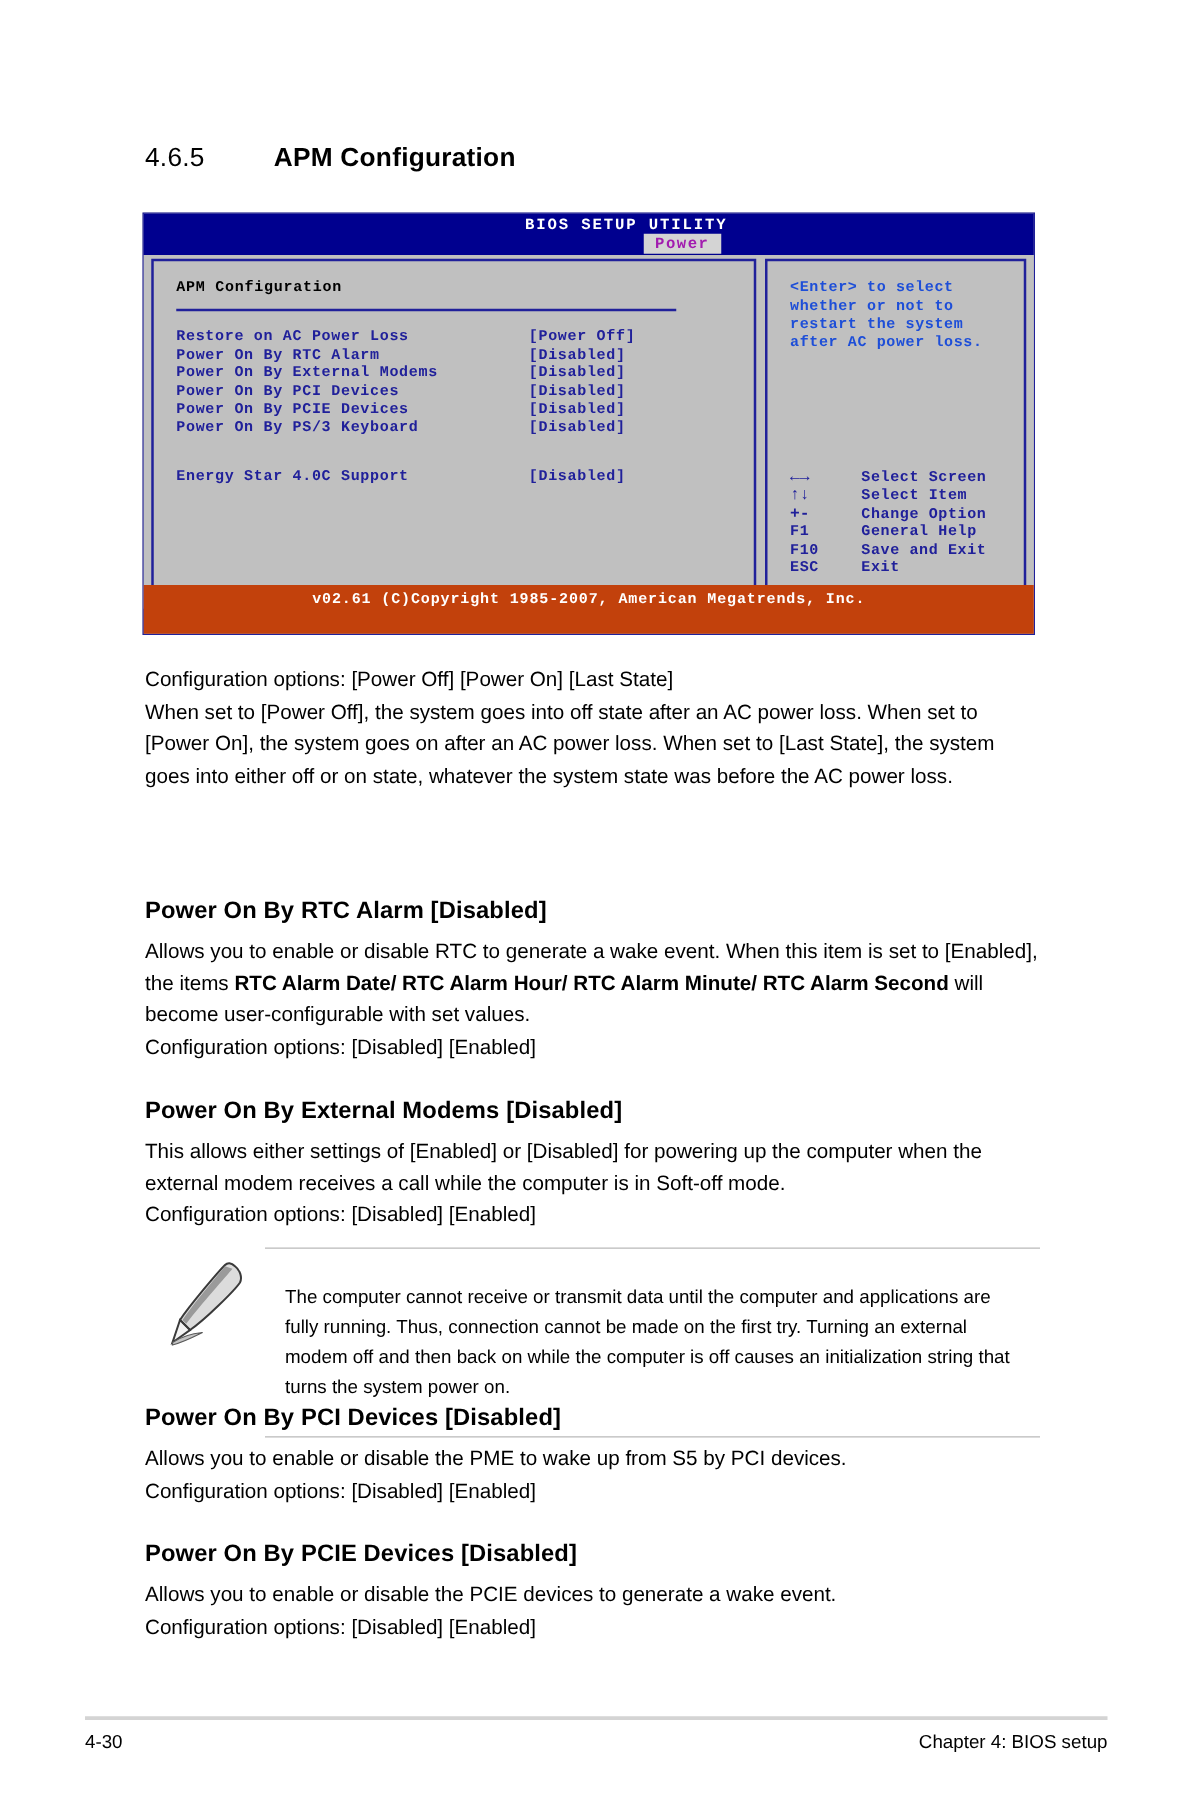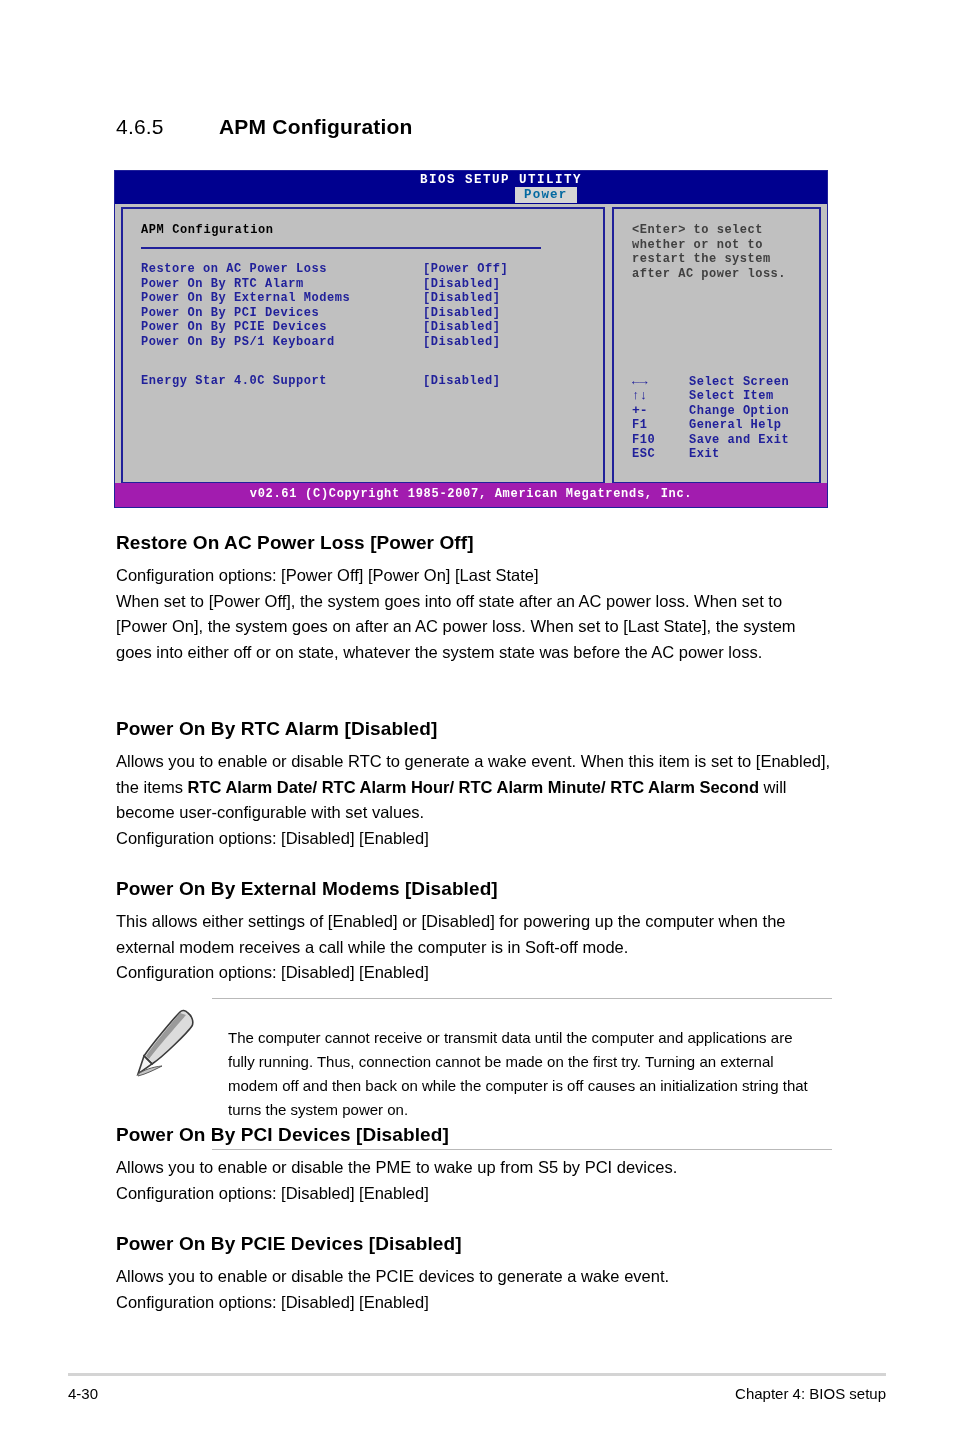--- a/index.html
+++ b/index.html
@@ -62,21 +62,21 @@
     font-size: 12.5px;
     font-weight: bold;
     letter-spacing: 1.5px;
     padding-left: 60px;
   }
   .bios-tab {
     position: absolute;
     left: 400px;
     top: 16px;
     background: #d4d4d4;
-    color: #0369a1;
+    color: #a21caf;
     font-size: 12.5px;
     font-weight: bold;
     letter-spacing: 1.2px;
     padding: 1px 9px 1px 9px;
   }
   .bios-body {
     position: absolute;
     left: 0; right: 0;
     top: 33px;
     height: 283px;
@@ -120,21 +120,21 @@
     line-height: 14.6px;
     color: #20209a;
     font-weight: bold;
     letter-spacing: 0.55px;
   }
   .opt-label { width: 282px; }
   .opt-value { }
   .opt-gap { height: 24px; }
 
   .help-text {
-    color: #404040;
+    color: #1d4ed8;
     font-size: 12px;
     font-weight: bold;
     line-height: 14.6px;
     letter-spacing: 0.5px;
   }
   .legend {
     position: absolute;
     left: 18px;
     top: 166px;
     color: #20209a;
@@ -150,22 +150,22 @@
   .legend-key {
     width: 57px;
     white-space: pre;
   }
   .legend-key.sym { letter-spacing: 0px; font-size: 13px; line-height: 14.4px;}
   .legend-desc { white-space: pre; }
 
   .bios-footer {
     position: absolute;
     left: 0; right: 0; bottom: 0;
-    height: 24px;
-    background: #a21caf;
+    height: 39px;
+    background: #c2410c;
     color: #ffffff;
     font-size: 12px;
     font-weight: bold;
     letter-spacing: 0.7px;
     text-align: center;
     line-height: 22px;
   }
 
   
   .sec {
@@ -276,21 +276,21 @@
       </div>
       <div class="opt-row">
         <span class="opt-label">Power On By PCI Devices</span>
         <span class="opt-value">[Disabled]</span>
       </div>
       <div class="opt-row">
         <span class="opt-label">Power On By PCIE Devices</span>
         <span class="opt-value">[Disabled]</span>
       </div>
       <div class="opt-row">
-        <span class="opt-label">Power On By PS/1 Keyboard</span>
+        <span class="opt-label">Power On By PS/3 Keyboard</span>
         <span class="opt-value">[Disabled]</span>
       </div>
 
       <div class="opt-gap"></div>
 
       <div class="opt-row">
         <span class="opt-label">Energy Star 4.0C Support</span>
         <span class="opt-value">[Disabled]</span>
       </div>
     </div>
@@ -327,21 +327,20 @@
           <span class="legend-desc">Exit</span>
         </div>
       </div>
     </div>
   </div>
 
   <div class="bios-footer">v02.61 (C)Copyright 1985-2007, American Megatrends, Inc.</div>
 </div>
 
 <div class="sec" style="top:532px;">
-  <h3 class="sub">Restore On AC Power Loss [Power Off]</h3>
   <p class="body">Configuration options: [Power Off] [Power On] [Last State]</p>
   <p class="body">When set to [Power Off], the system goes into off state after an AC power loss. When set to [Power On], the system goes on after an AC power loss. When set to [Last State], the system goes into either off or on state, whatever the system state was before the AC power loss.</p>
 </div>
 
 <div class="sec" style="top:718px;">
   <h3 class="sub">Power On By RTC Alarm [Disabled]</h3>
   <p class="body"><span>Allows you to enable or disable RTC to generate a wake event. When this item is set to [Enabled], the items </span><b>RTC Alarm Date/ RTC Alarm Hour/ RTC Alarm Minute/ RTC Alarm Second</b><span> will become user-configurable with set values.</span></p>
   <p class="body">Configuration options: [Disabled] [Enabled]</p>
 </div>
 

